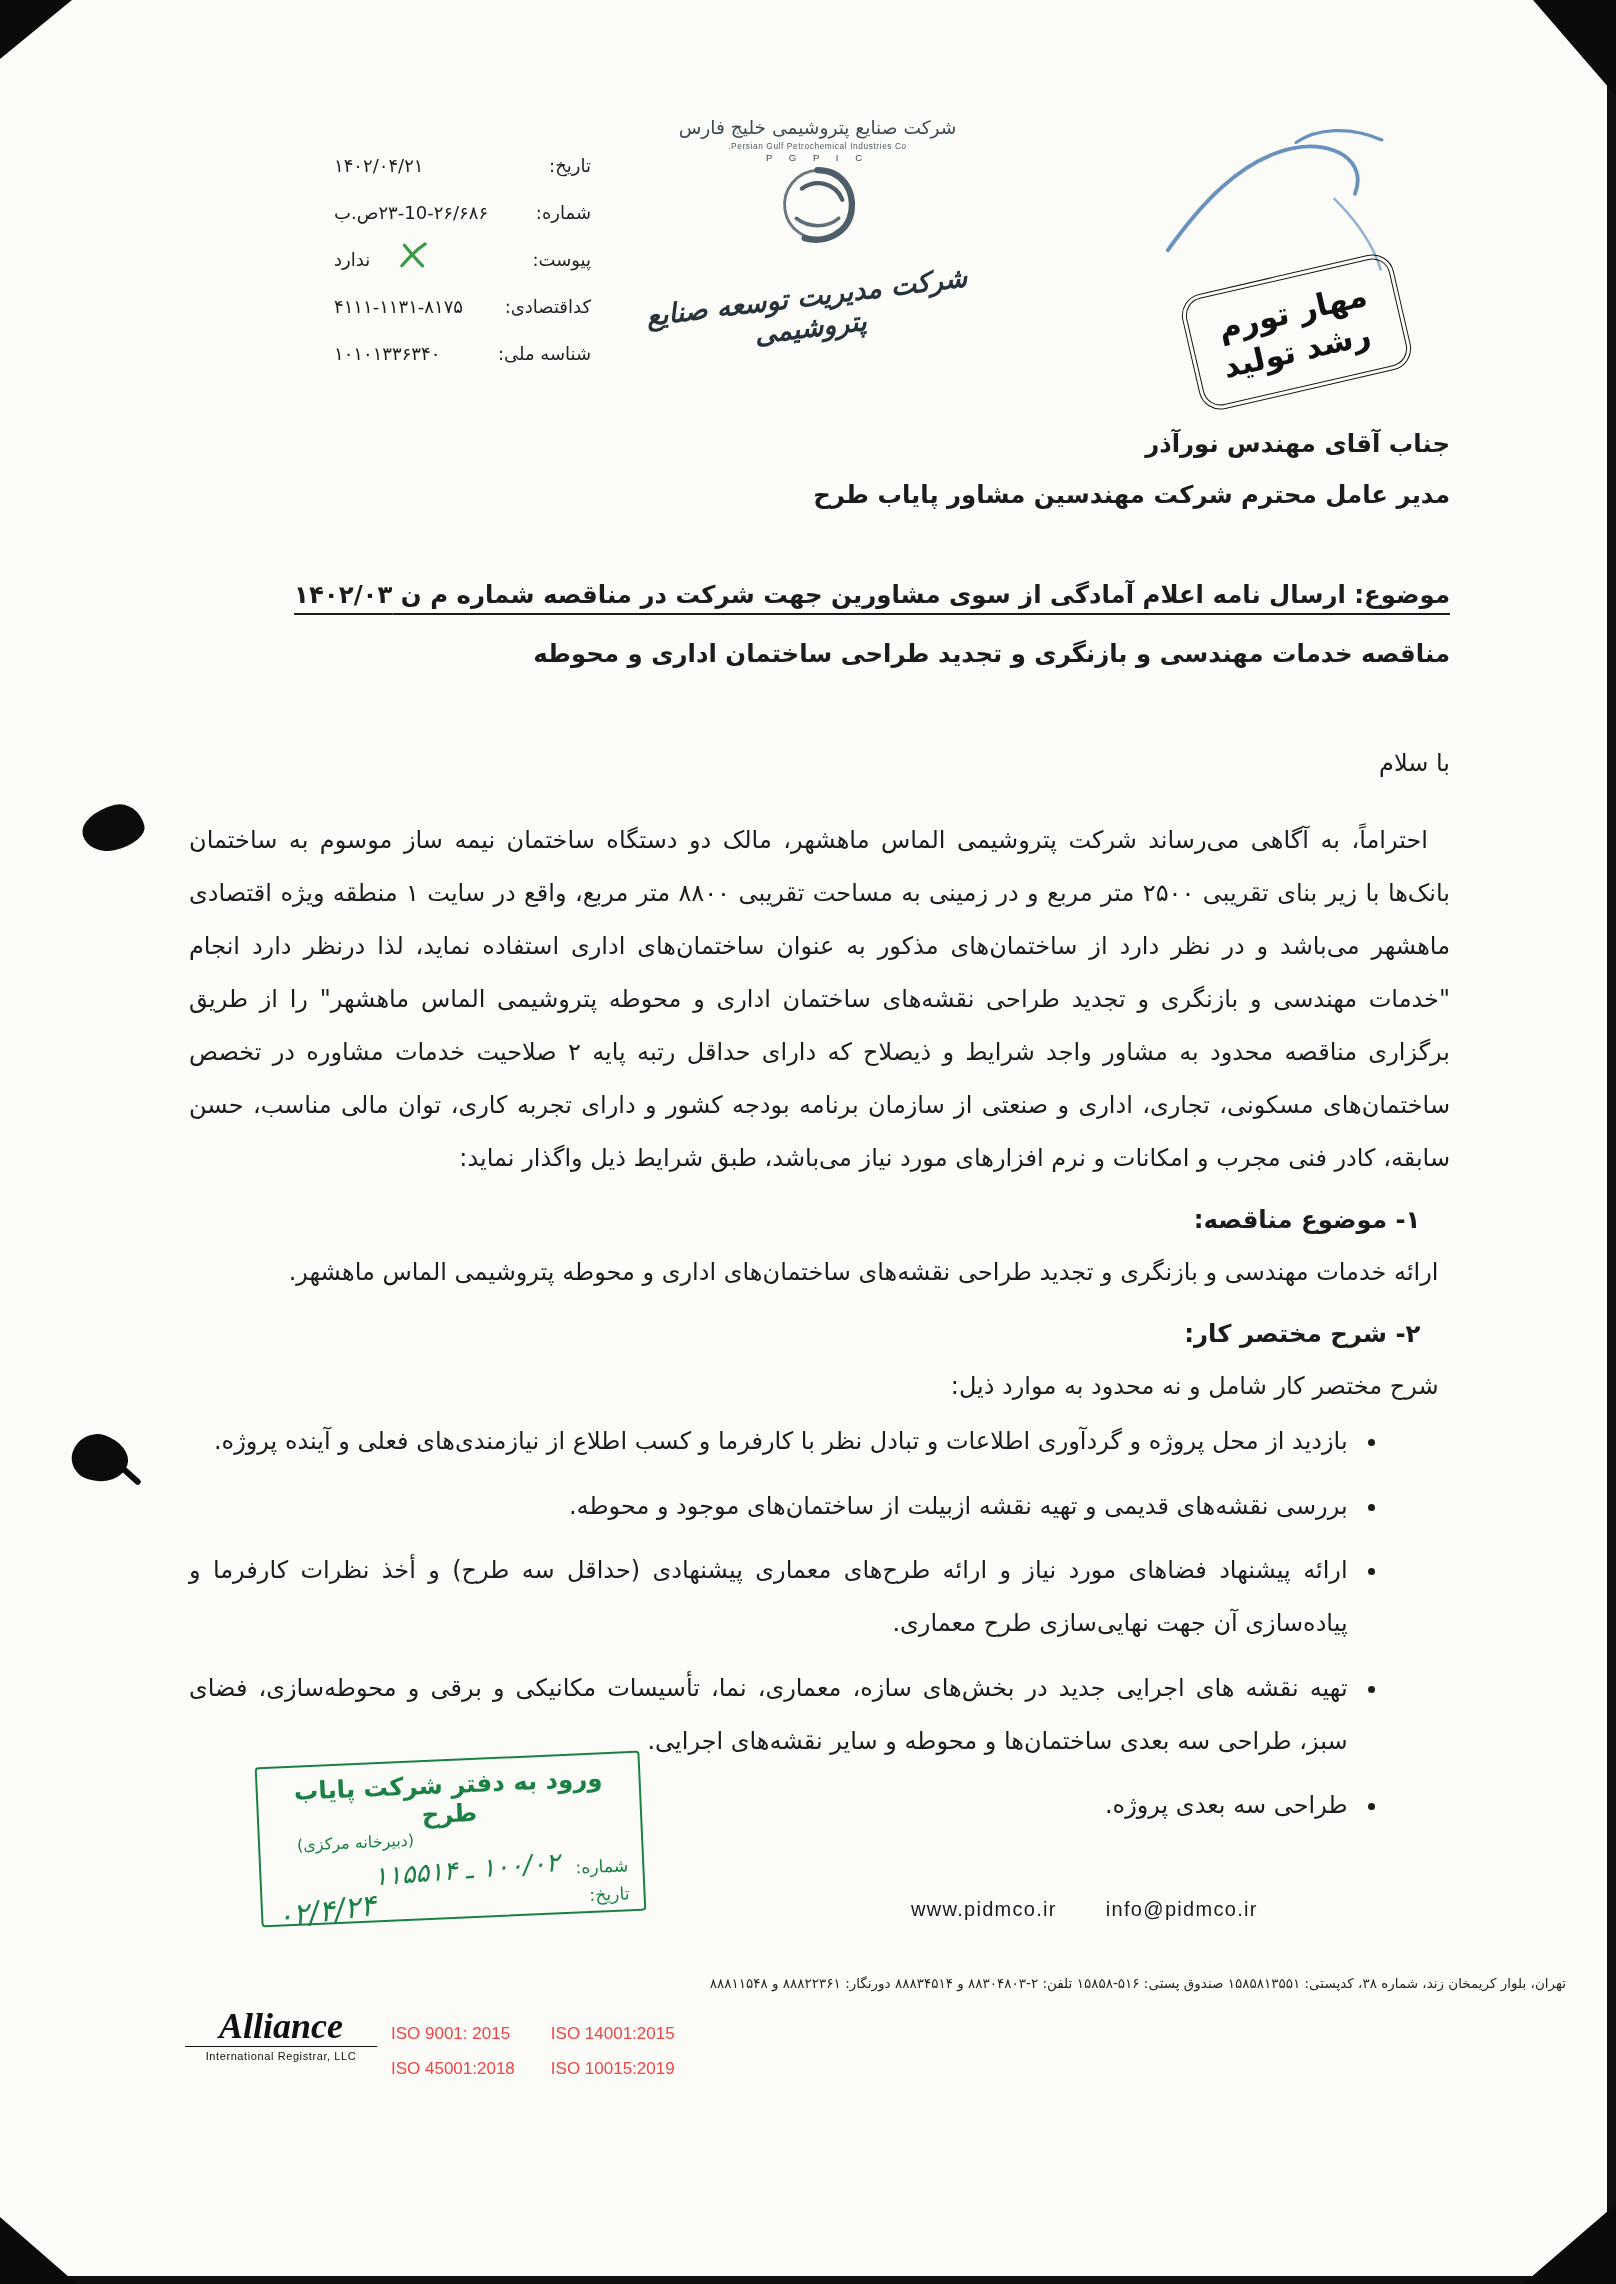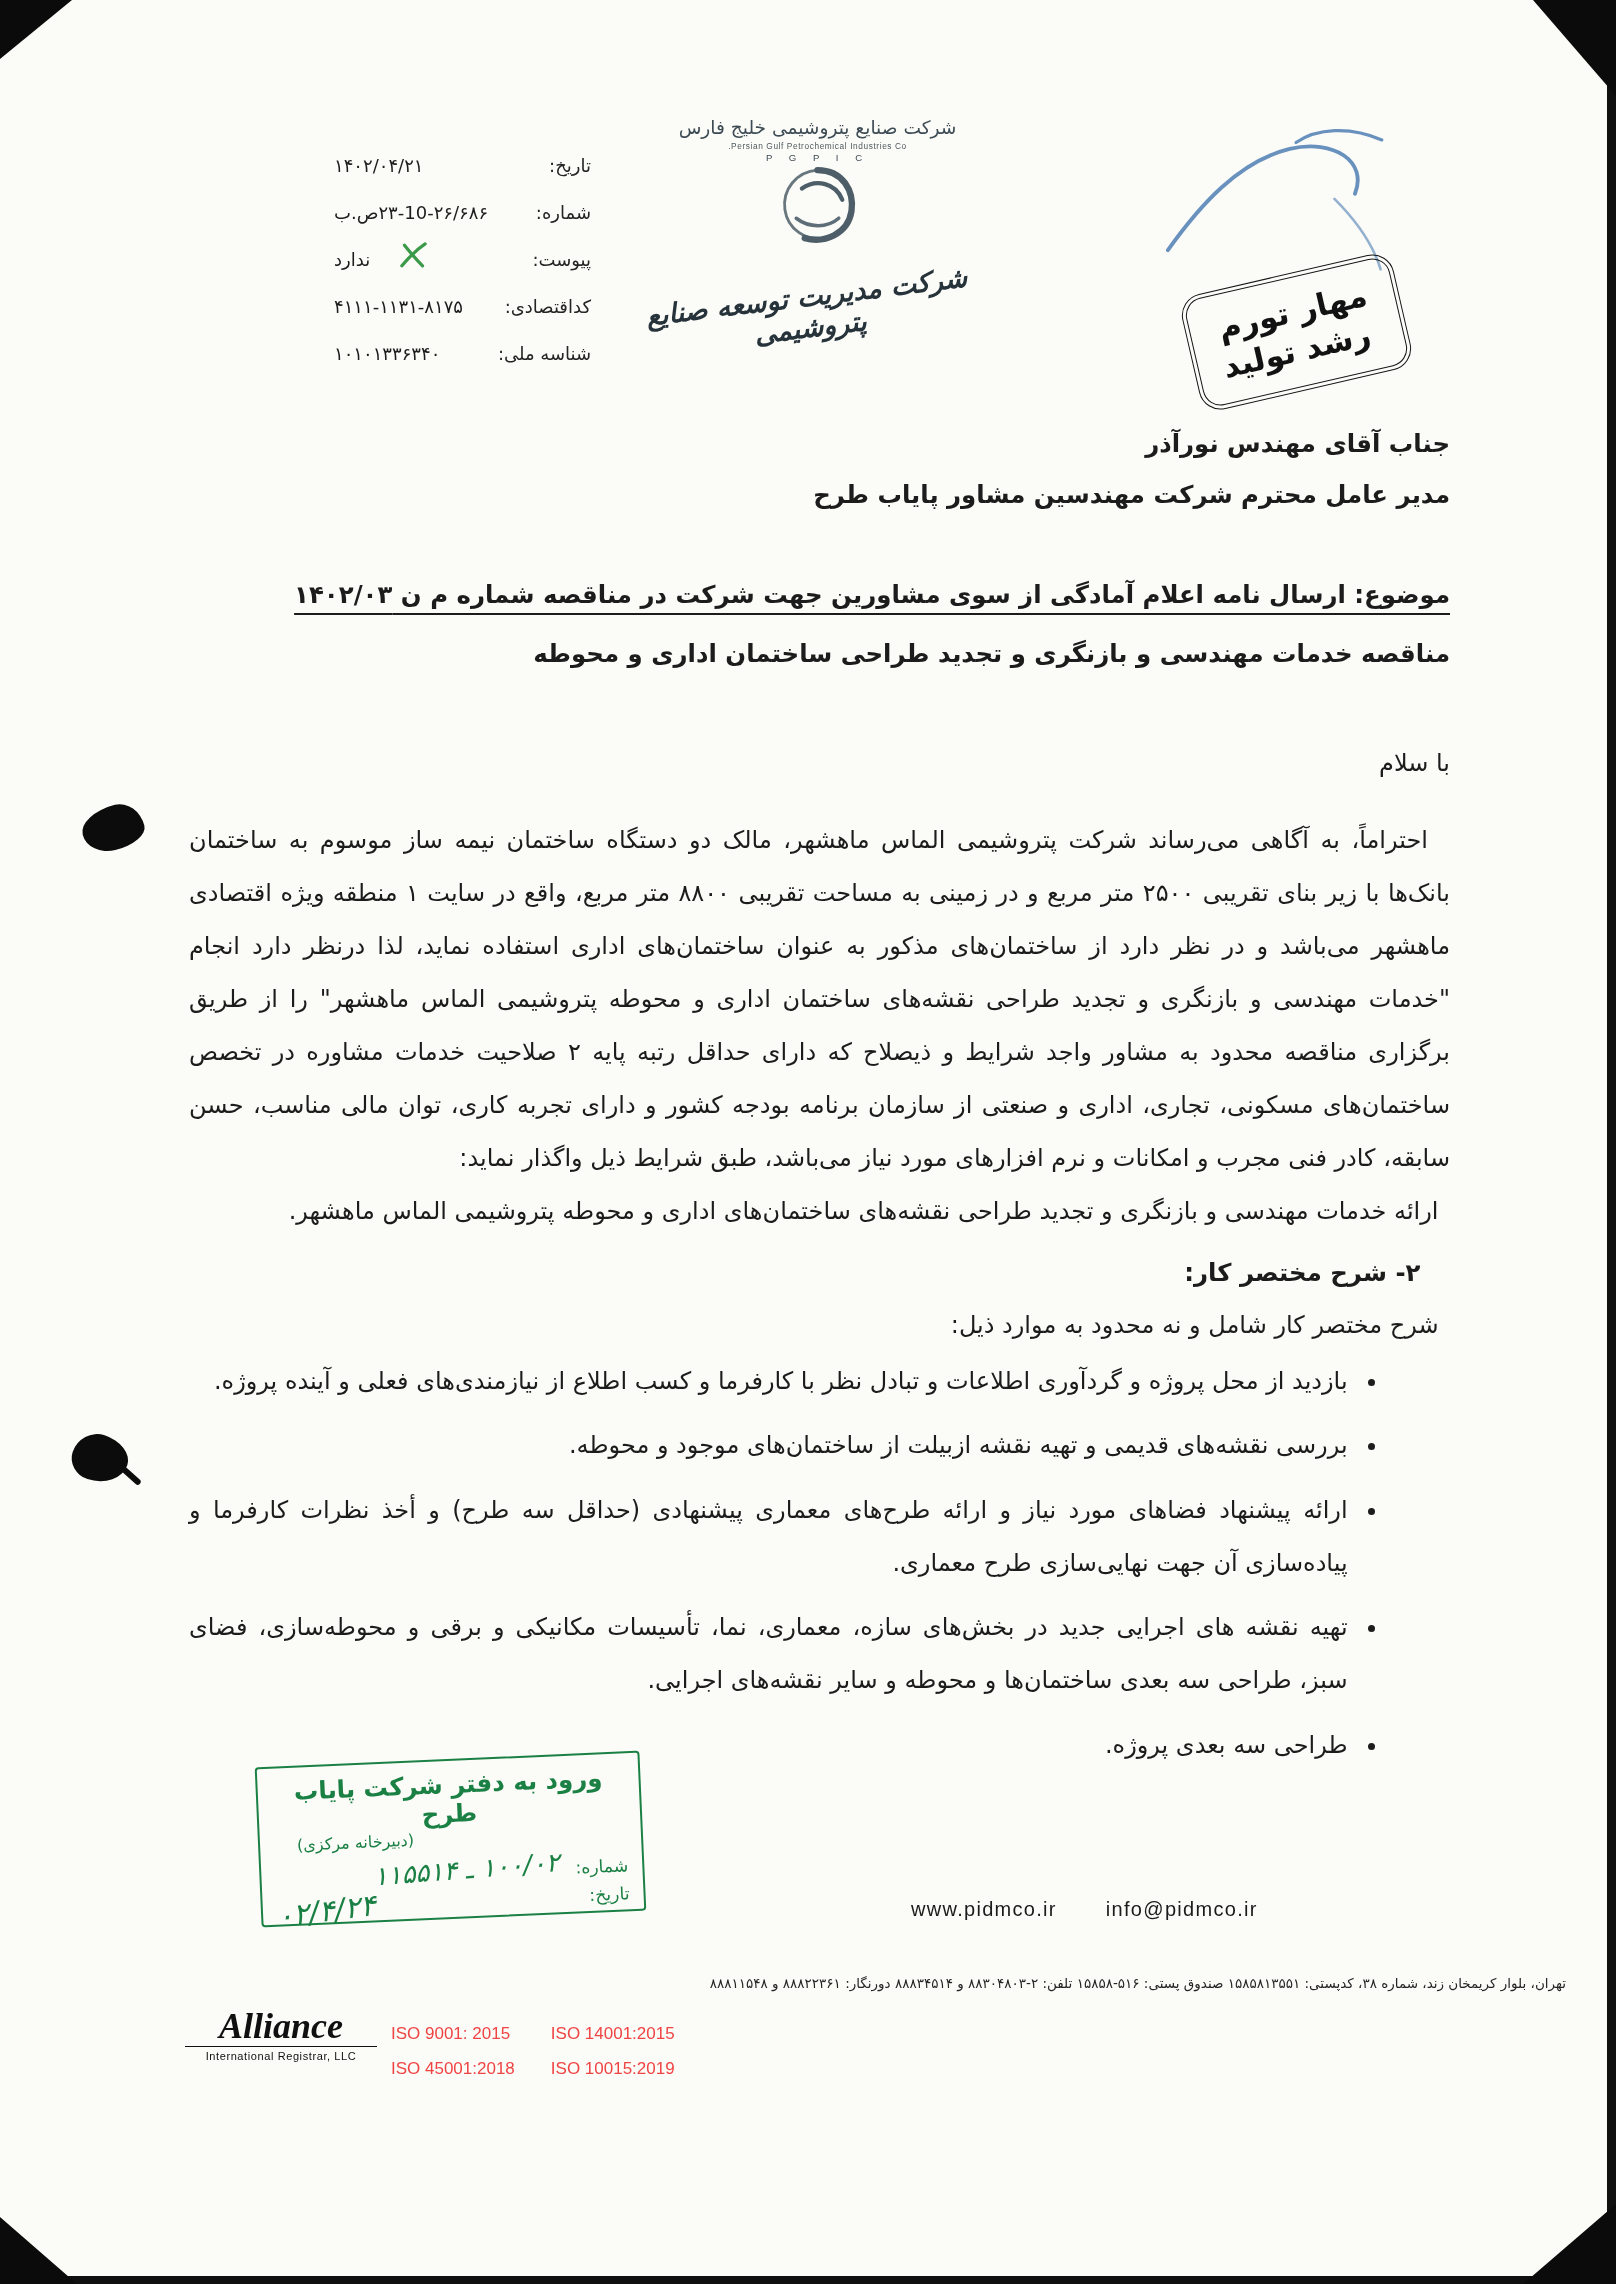--- a/index.html
+++ b/index.html
@@ -151,20 +151,21 @@
 
     <div class="subject">
       <div><span class="subject-line1">موضوع: ارسال نامه اعلام آمادگی از سوی مشاورین جهت شرکت در مناقصه شماره م ن ۱۴۰۲/۰۳</span></div>
       <div>مناقصه خدمات مهندسی و بازنگری و تجدید طراحی ساختمان اداری و محوطه</div>
     </div>
 
     <div class="greeting">با سلام</div>
 
     <p class="intro">احتراماً، به آگاهی می‌رساند شرکت پتروشیمی الماس ماهشهر، مالک دو دستگاه ساختمان نیمه ساز موسوم به ساختمان بانک‌ها با زیر بنای تقریبی ۲۵۰۰ متر مربع و در زمینی به مساحت تقریبی ۸۸۰۰ متر مربع، واقع در سایت ۱ منطقه ویژه اقتصادی ماهشهر می‌باشد و در نظر دارد از ساختمان‌های مذکور به عنوان ساختمان‌های اداری استفاده نماید، لذا درنظر دارد انجام "خدمات مهندسی و بازنگری و تجدید طراحی نقشه‌های ساختمان اداری و محوطه پتروشیمی الماس ماهشهر" را از طریق برگزاری مناقصه محدود به مشاور واجد شرایط و ذیصلاح که دارای حداقل رتبه پایه ۲ صلاحیت خدمات مشاوره در تخصص ساختمان‌های مسکونی، تجاری، اداری و صنعتی از سازمان برنامه بودجه کشور و دارای تجربه کاری، توان مالی مناسب، حسن سابقه، کادر فنی مجرب و امکانات و نرم افزارهای مورد نیاز می‌باشد، طبق شرایط ذیل واگذار نماید:</p>
 
+    <div class="section-heading">۱- موضوع مناقصه:</div>
     <p class="section-text">ارائه خدمات مهندسی و بازنگری و تجدید طراحی نقشه‌های ساختمان‌های اداری و محوطه پتروشیمی الماس ماهشهر.</p>
 
     <div class="section-heading">۲- شرح مختصر کار:</div>
     <p class="section-text">شرح مختصر کار شامل و نه محدود به موارد ذیل:</p>
 
     <ul class="bullets">
       <li>بازدید از محل پروژه و گردآوری اطلاعات و تبادل نظر با کارفرما و کسب اطلاع از نیازمندی‌های فعلی و آینده پروژه.</li>
       <li>بررسی نقشه‌های قدیمی و تهیه نقشه ازبیلت از ساختمان‌های موجود و محوطه.</li>
       <li>ارائه پیشنهاد فضاهای مورد نیاز و ارائه طرح‌های معماری پیشنهادی (حداقل سه طرح) و أخذ نظرات کارفرما و پیاده‌سازی آن جهت نهایی‌سازی طرح معماری.</li>
       <li>تهیه نقشه های اجرایی جدید در بخش‌های سازه، معماری، نما، تأسیسات مکانیکی و برقی و محوطه‌سازی، فضای سبز، طراحی سه بعدی ساختمان‌ها و محوطه و سایر نقشه‌های اجرایی.</li>

